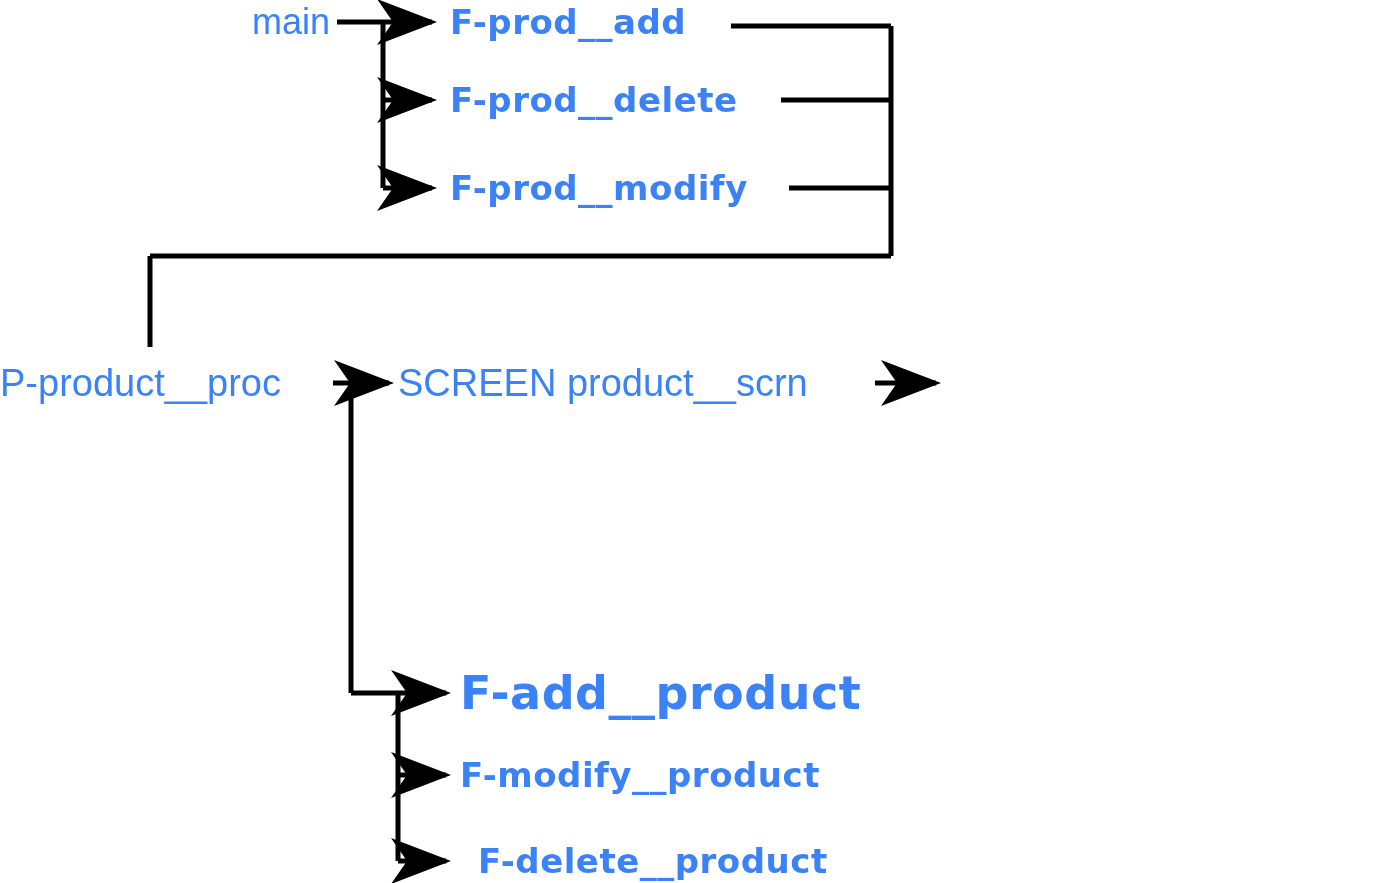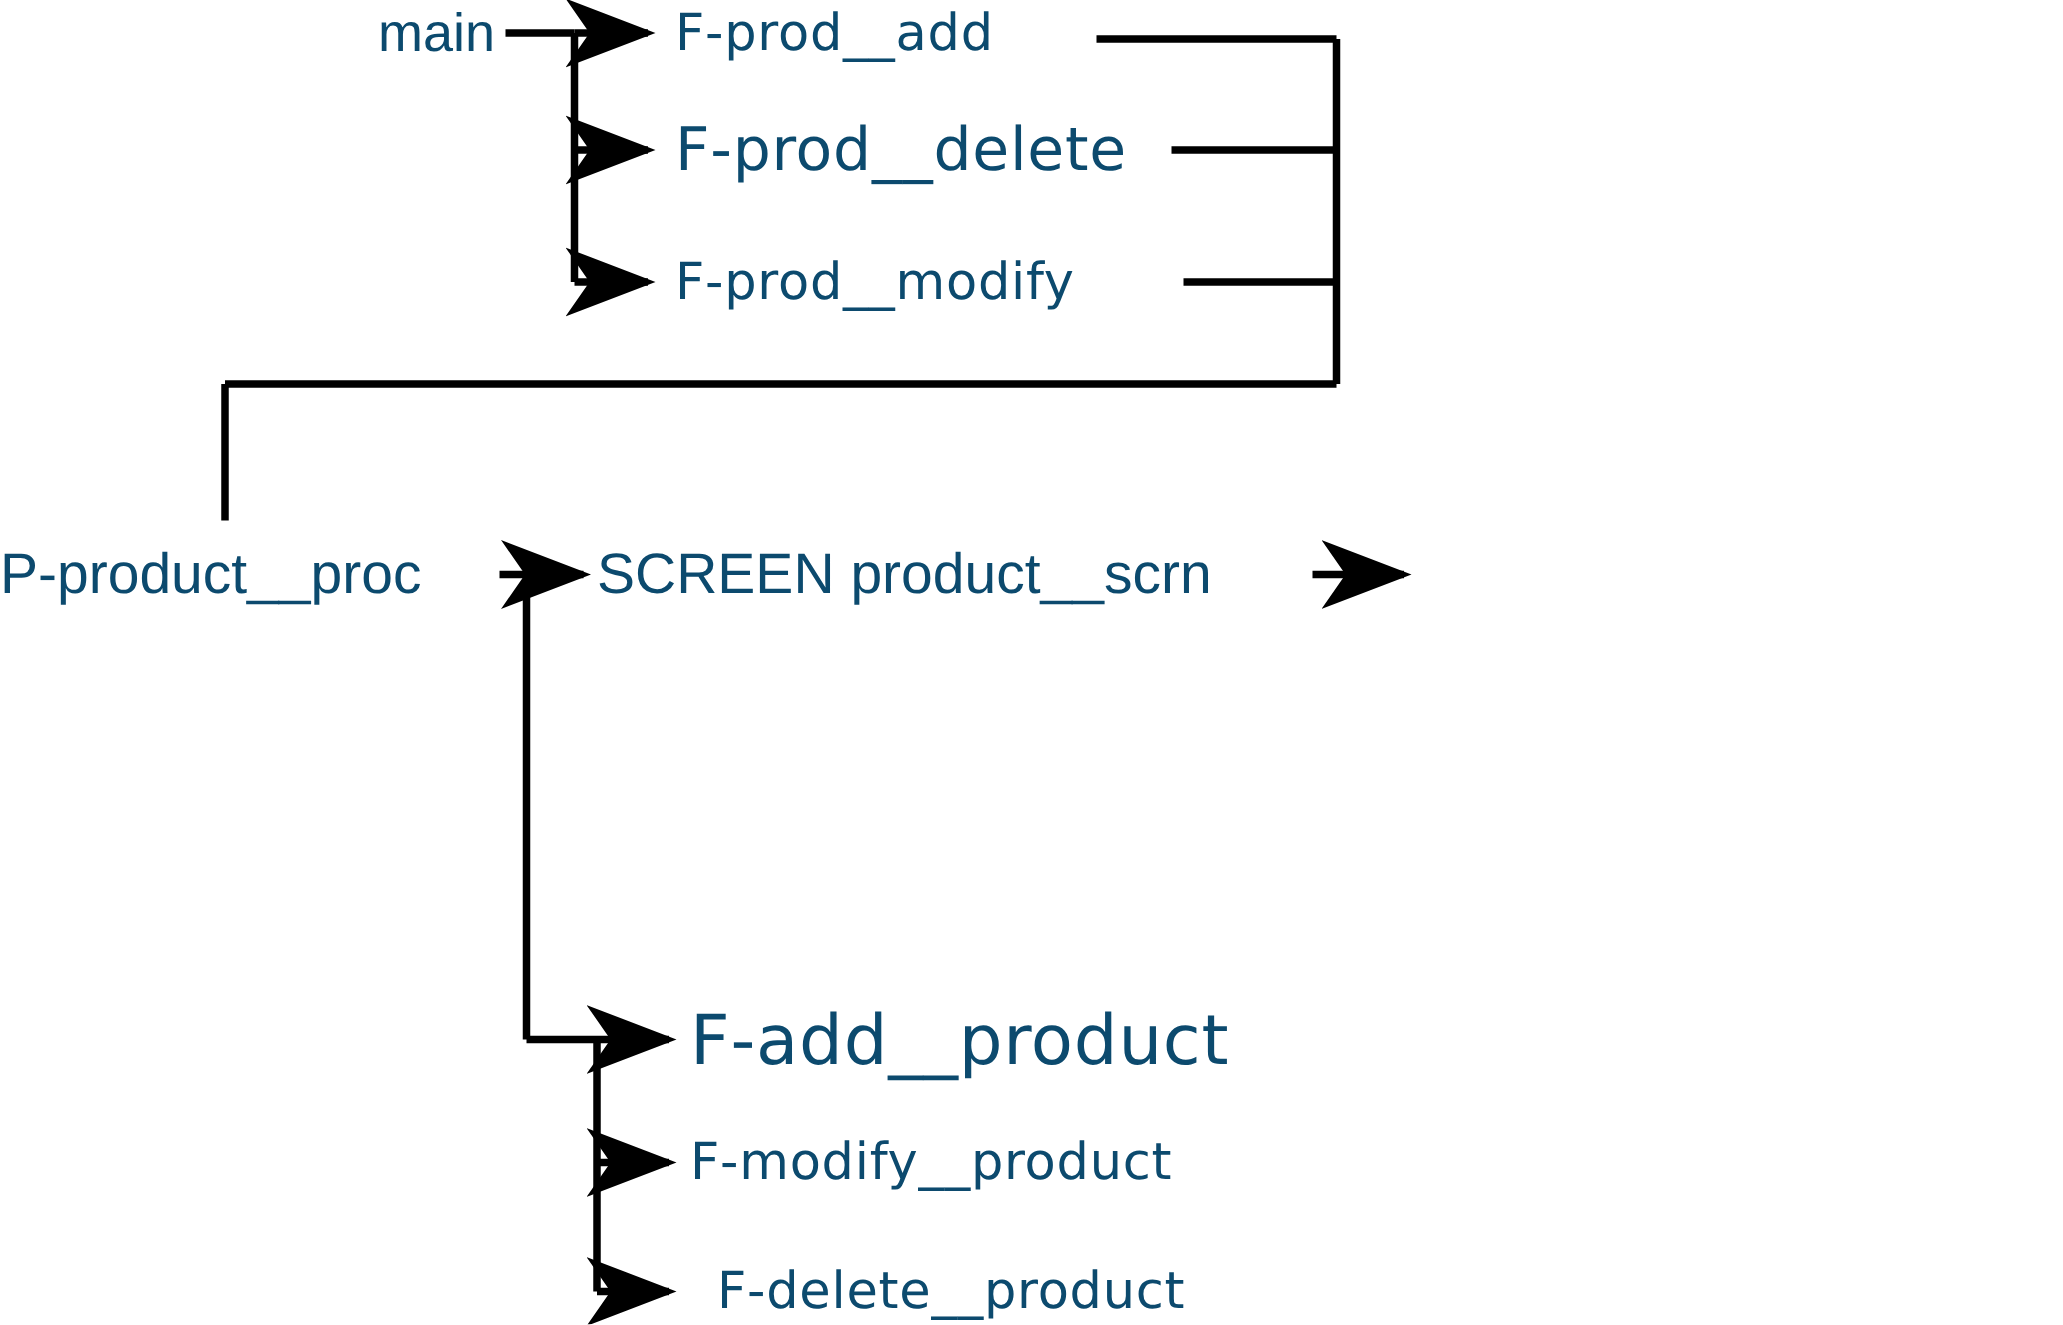--- a/index.html
+++ b/index.html
@@ -18,28 +18,28 @@
   #wires {
     position: absolute;
     left: 0;
     top: 0;
     width: 1375px;
     height: 883px;
   }
   .node-label {
     position: absolute;
     white-space: pre;
-    color: #0c4a6e;
+    color: #3b82f6;
     line-height: 1;
     transform: translateY(-50%);
   }
   
   .face-geo {
     font-family: "DejaVu Sans", sans-serif;
-    font-weight: normal;
+    font-weight: bold;
     letter-spacing: 0.5px;
   }
   
   .face-grot {
     font-family: "Liberation Sans", sans-serif;
     font-weight: normal;
     letter-spacing: 0px;
   }
 </style>
 </head>
@@ -86,21 +86,21 @@
       <path d="M 398 775 L 446 775" marker-end="url(#arrow)"></path>
       <path d="M 398 861 L 446 861" marker-end="url(#arrow)"></path>
 
     </g>
   </svg>
 
   <div class="node-label face-grot" style="left:252px; top:22px; font-size:36px;">main</div>
 
   <div class="node-label face-geo" style="left:450px; top:22px; font-size:34px;">F-prod__add</div>
 
-  <div class="node-label face-geo" style="left:450px; top:100px; font-size:40px;">F-prod__delete</div>
+  <div class="node-label face-geo" style="left:450px; top:100px; font-size:34px;">F-prod__delete</div>
 
   <div class="node-label face-grot" style="left:0px; top:383px; font-size:38px;">P-product__proc</div>
 
   <div class="node-label face-geo" style="left:450px; top:188px; font-size:34px;">F-prod__modify</div>
 
   <div class="node-label face-grot" style="left:398px; top:383px; font-size:38px;">SCREEN product__scrn</div>
 
 
   <div class="node-label face-geo" style="left:460px; top:693px; font-size:46px;">F-add__product</div>
 

